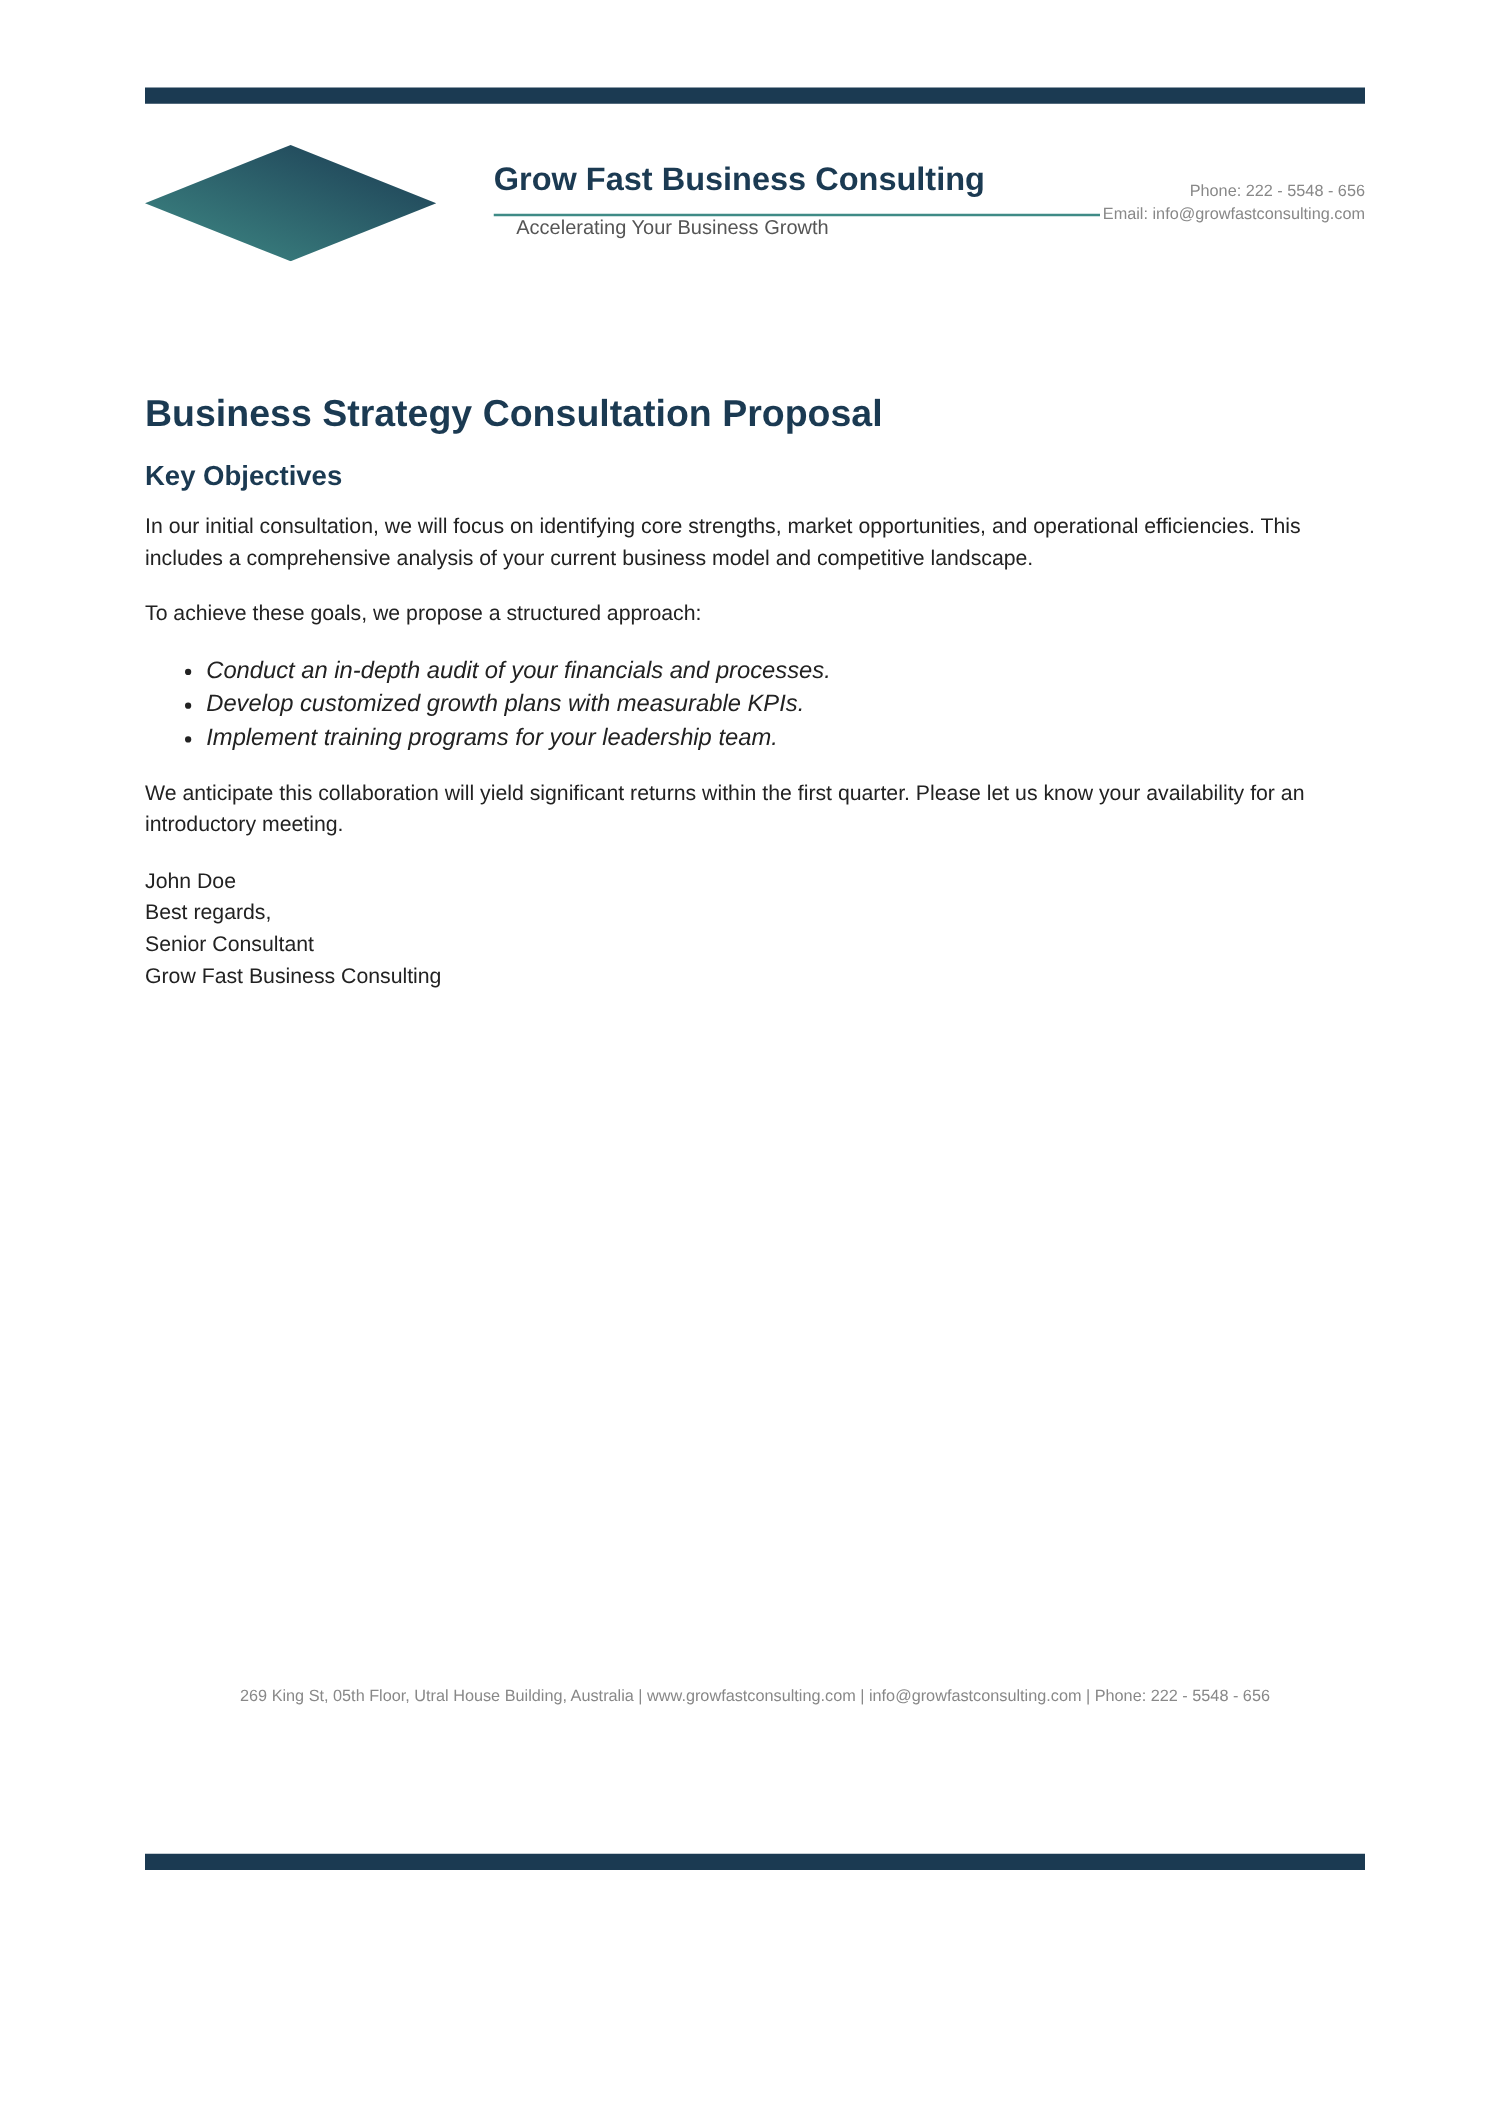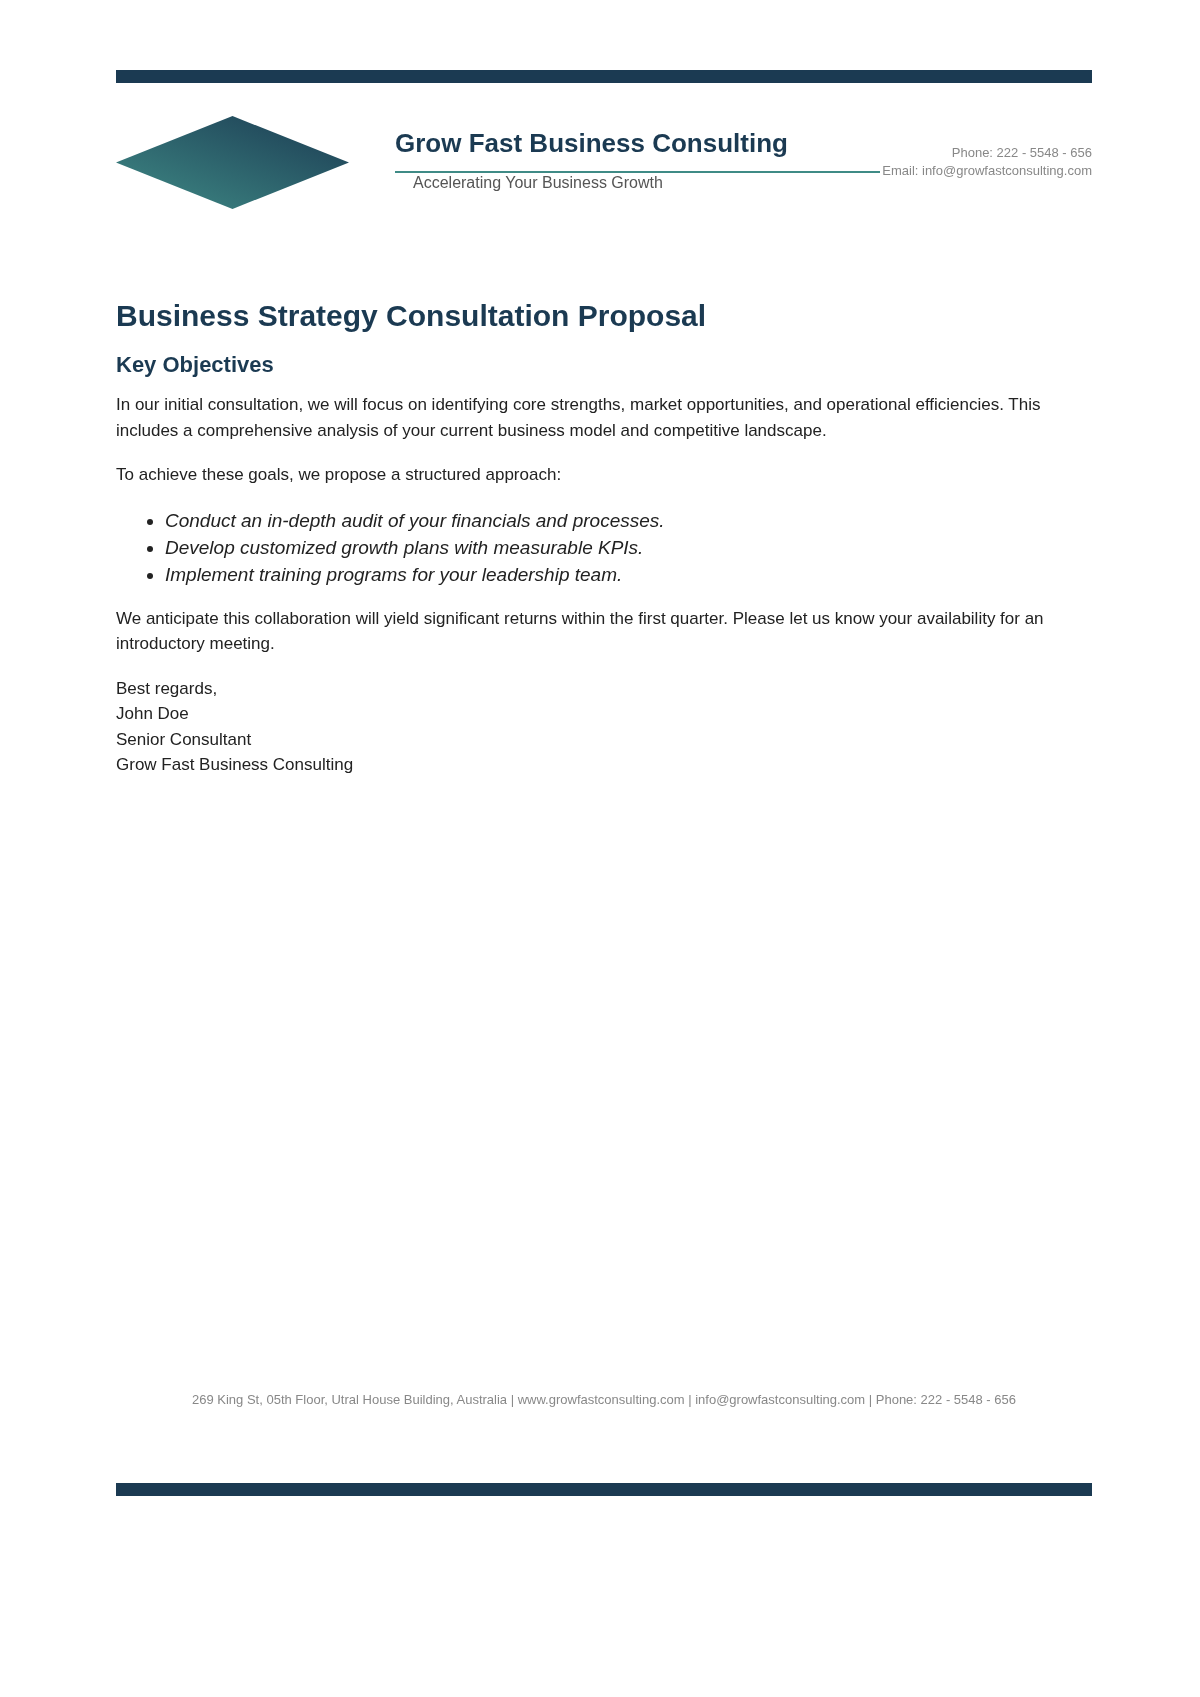--- a/index.html
+++ b/index.html
@@ -11,28 +11,28 @@
   .logo { position: absolute; left: 116px; top: 116px; width: 233px; height: 93px; }
 
   .company-block { position: absolute; left: 395px; top: 128px; }
   .company-name { font-size: 26px; font-weight: bold; color: #1b3a52; margin: 0; line-height: 1.2; white-space: nowrap; }
   .company-rule { position: absolute; left: 395px; top: 171px; width: 485px; height: 1.5px; background: #3f8b86; }
   .tagline { position: absolute; left: 413px; top: 174px; font-size: 16px; color: #555; white-space: nowrap; }
 
   .contact { position: absolute; right: 108px; top: 144px; text-align: right; font-size: 13px; color: #888; line-height: 18px; margin-left: 39px; }
 
   .content { position: absolute; left: 116px; top: 298px; width: 976px; }
-  h1 { font-size: 30px; font-weight: bold; color: #1b3a52; margin: 0 0 18px 0; line-height: 1.2; }
+  h1 { font-size: 30px; font-weight: bold; color: #1b3a52; margin: 16px 0 18px 0; line-height: 1.2; }
   h2 { font-size: 22px; font-weight: bold; color: #1b3a52; margin: 0 0 14px 0; line-height: 1.2; }
   p { font-size: 17px; line-height: 25.5px; margin: 0 0 19px 0; color: #222; }
   ul { margin: 0 0 18px 0; padding-left: 49px; font-style: italic; }
   li { font-size: 19px; line-height: 27px; color: #222; }
   .sig div { font-size: 17px; line-height: 25.5px; color: #222; }
 
-  .footer { position: absolute; left: 116px; width: 976px; top: 1349px; text-align: center; font-size: 13px; color: #888; margin-top: 43px; }
+  .footer { position: absolute; left: 116px; width: 976px; top: 1349px; text-align: center; font-size: 13px; color: #888; }
 </style>
 </head>
 <body>
 
 <div class="bar top"></div>
 
 <svg class="logo" viewBox="0 0 233 93" xmlns="http://www.w3.org/2000/svg">
   <defs>
     <linearGradient id="lg" x1="0" y1="1" x2="1" y2="0">
       <stop offset="0" stop-color="#3f8b86"></stop>
@@ -58,22 +58,22 @@
   <h2>Key Objectives</h2>
   <p>In our initial consultation, we will focus on identifying core strengths, market opportunities, and operational efficiencies. This includes a comprehensive analysis of your current business model and competitive landscape.</p>
   <p>To achieve these goals, we propose a structured approach:</p>
   <ul>
     <li>Conduct an in-depth audit of your financials and processes.</li>
     <li>Develop customized growth plans with measurable KPIs.</li>
     <li>Implement training programs for your leadership team.</li>
   </ul>
   <p>We anticipate this collaboration will yield significant returns within the first quarter. Please let us know your availability for an introductory meeting.</p>
   <div class="sig">
+    <div>John Doe</div>
     <div>Best regards,</div>
-    <div>John Doe</div>
     <div>Senior Consultant</div>
     <div>Grow Fast Business Consulting</div>
   </div>
 </div>
 
 <div class="footer">269 King St, 05th Floor, Utral House Building, Australia | www.growfastconsulting.com | info@growfastconsulting.com | Phone: 222 - 5548 - 656</div>
 
 <div class="bar bottom"></div>
 
 </body></html>

